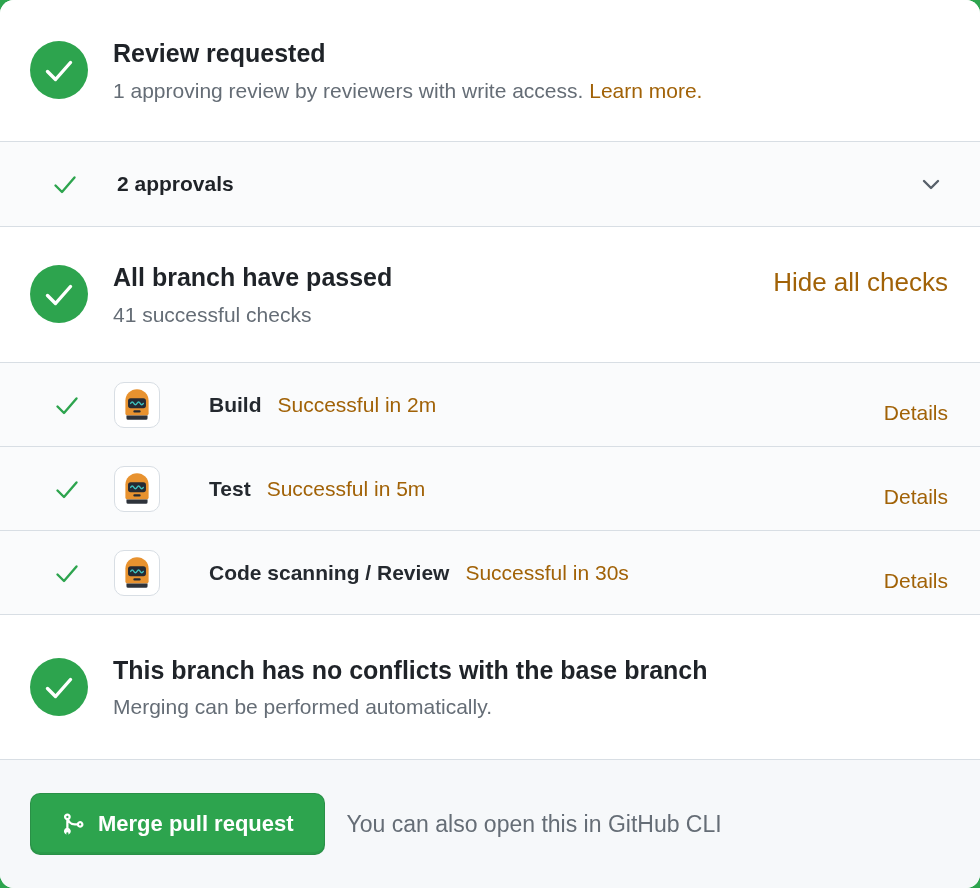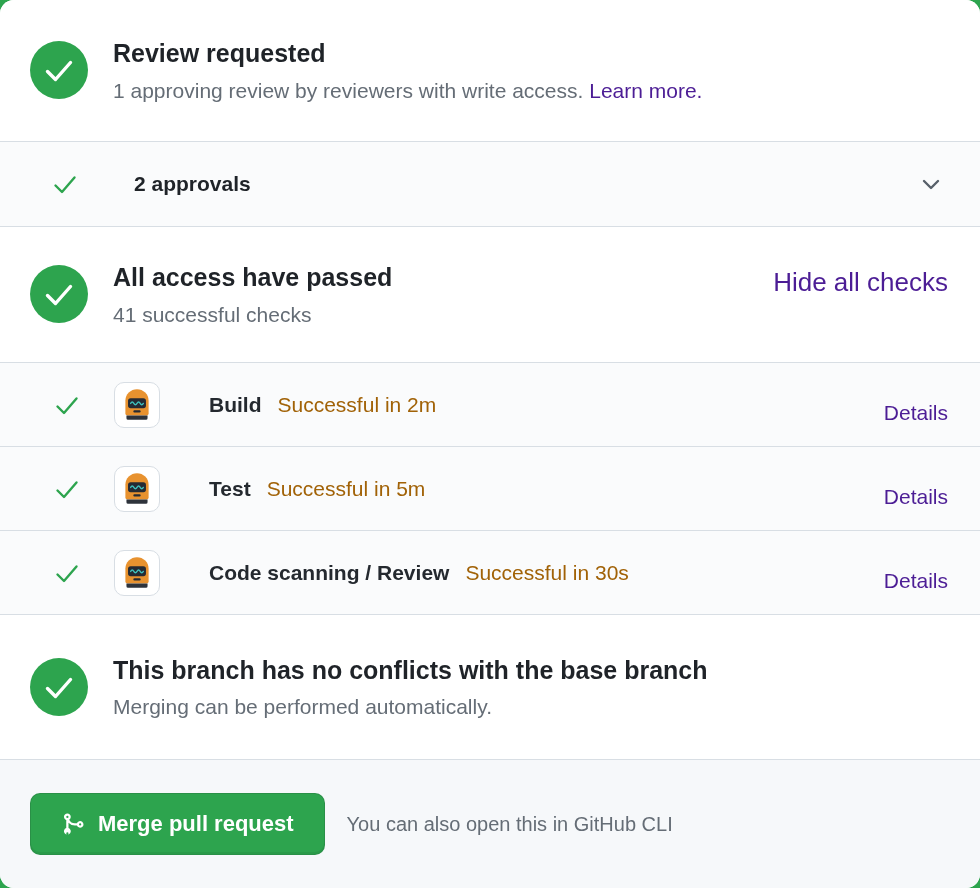--- a/index.html
+++ b/index.html
@@ -18,25 +18,25 @@
   }
   .sec { width: 100%; position: relative; display: flex; align-items: center; }
   .divider-b { border-bottom: 1px solid #d8dee4; }
 
   
   .status-sec { height: 142px; padding: 0 32px 0 30px; background: #fff; }
   .status-left { display: flex; align-items: center; gap: 25px; }
   .circle-icon { width: 58px; height: 58px; flex: 0 0 auto; }
   .status-title { font-size: 25px; font-weight: bold; color: #1f2328; line-height: 1.3; }
   .status-sub { font-size: 21px; color: #656d76; margin-top: 7px; line-height: 1.3; }
-  .link { color: #4c1d95; text-decoration: none; cursor: pointer; }
+  .link { color: #a16207; text-decoration: none; cursor: pointer; }
 
   
   .approvals-row { height: 85px; background: #fafbfc; padding: 0 36px 0 52px; cursor: pointer; }
-  .approvals-label { font-size: 21px; font-weight: bold; margin-left: 56px; }
+  .approvals-label { font-size: 21px; font-weight: bold; margin-left: 39px; }
   .small-check { width: 26px; height: 26px; flex: 0 0 auto; }
   .chevron { width: 26px; height: 26px; margin-left: auto; color: #57606a; }
 
   
   .allchecks-sec { height: 136px; }
   .hide-link { position: absolute; right: 32px; top: 40px; font-size: 26px; }
 
   
   .check-row { height: 84px; background: #fafbfc; padding: 0 32px 0 54px; }
   .check-row .small-check { margin-right: 34px; }
@@ -66,21 +66,21 @@
     background: #2da44e;
     border: 1px solid rgba(27,31,36,0.15);
     border-radius: 10px;
     color: #ffffff; font-size: 22px; font-weight: bold;
     font-family: inherit;
     display: inline-flex; align-items: center; gap: 13px;
     cursor: pointer;
     box-shadow: inset 0 -2px 0 rgba(0,0,0,0.06);
   }
   .merge-btn svg { width: 24px; height: 24px; }
-  .cli-hint { font-size: 20px; color: #656d76; }
+  .cli-hint { font-size: 23px; color: #656d76; }
 </style>
 </head>
 <body>
 
 <div class="card">
 
   <section class="sec status-sec divider-b">
     <div class="status-left">
       <span class="circle-icon">
         <svg viewBox="0 0 58 58" width="58" height="58" aria-hidden="true">
@@ -114,21 +114,21 @@
 
   <section class="sec status-sec allchecks-sec divider-b">
     <div class="status-left">
       <span class="circle-icon">
         <svg viewBox="0 0 58 58" width="58" height="58" aria-hidden="true">
           <circle cx="29" cy="29" r="29" fill="#2da44e"></circle>
           <path d="M17.5 30.5 L25.5 38.5 L40.5 21.5" fill="none" stroke="#ffffff" stroke-width="3.4" stroke-linecap="round" stroke-linejoin="round"></path>
         </svg>
       </span>
       <div>
-        <div class="status-title">All access have passed</div>
+        <div class="status-title">All branch have passed</div>
         <div class="status-sub">41 successful checks</div>
       </div>
     </div>
     <a class="link hide-link">Hide all checks</a>
   </section>
 
   <section class="sec check-row divider-b">
     <span class="small-check">
       <svg viewBox="0 0 26 26" width="26" height="26" aria-hidden="true">
         <path d="M3.5 14.5 L10 21 L22.5 6.5" fill="none" stroke="#2da44e" stroke-width="2.4" stroke-linecap="round" stroke-linejoin="round"></path>

